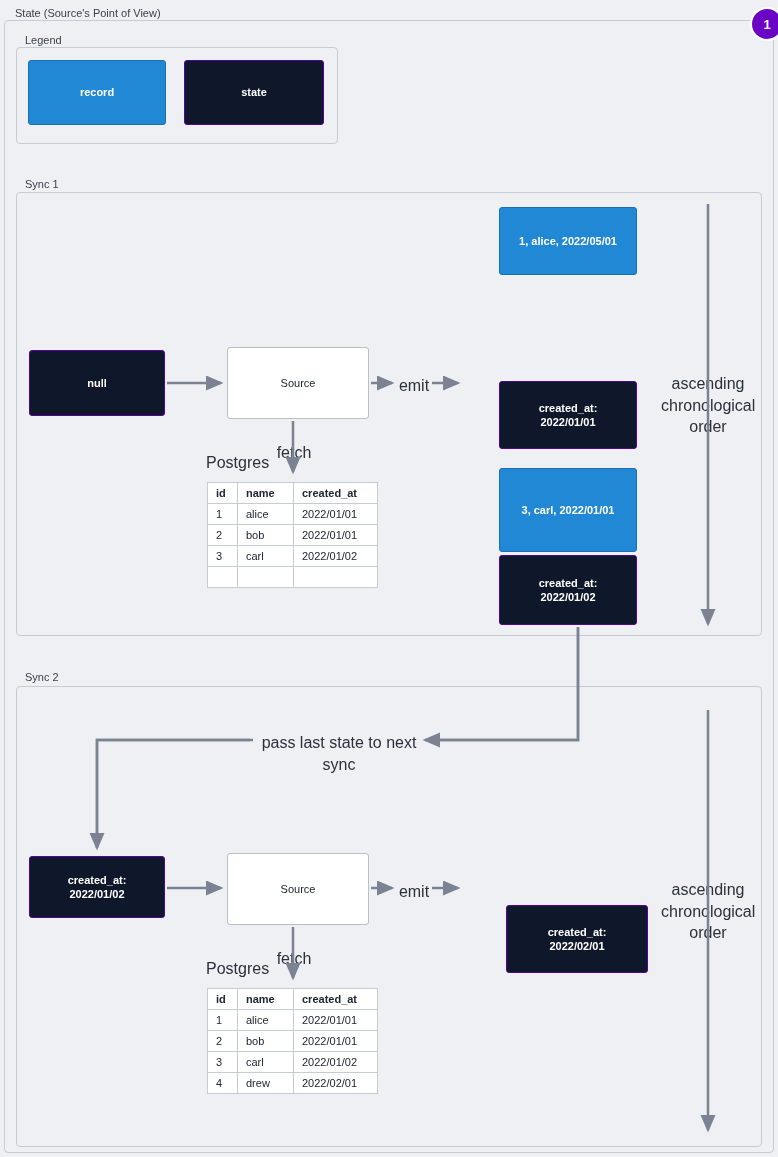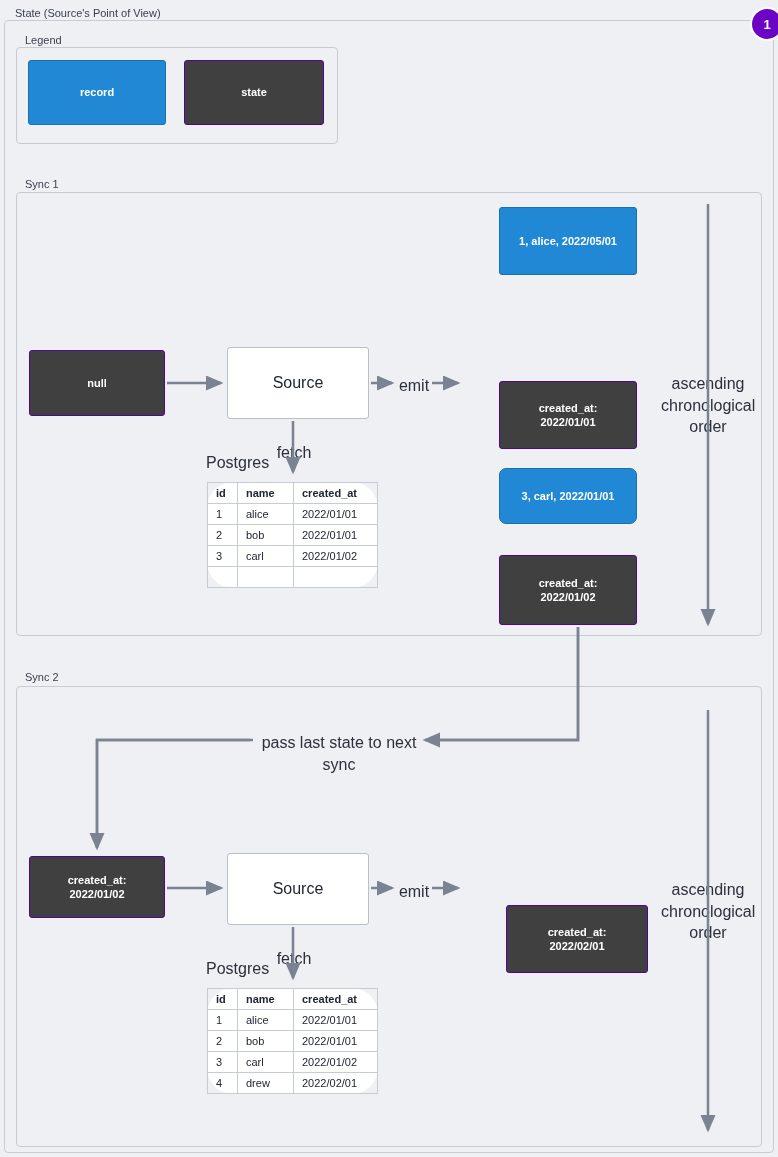--- a/index.html
+++ b/index.html
@@ -44,49 +44,48 @@
     font-weight: bold;
     line-height: 1.3;
     white-space: pre-line;
   }
   .record {
     background: #2188d6;
     color: #ffffff;
     border: 1px solid #1b6fae;
   }
   .state {
-    background: #404040;
+    background: #0f172a;
     color: #ffffff;
     border: 1px solid #550399;
   }
   .source {
     background: #ffffff;
     color: #202632;
     border: 1px solid #b9bec8;
     font-weight: normal;
-    font-size: 16px;
+    font-size: 11px;
   }
   .label {
     position: absolute;
     font-size: 16px;
     color: #2b303a;
     white-space: pre-line;
     text-align: center;
     line-height: 1.35;
   }
   .label.left { text-align: left; }
 
   
   table.db {
     position: absolute;
     border-collapse: collapse;
     background: #ffffff;
     font-size: 11px;
     color: #202632;
-    border-radius: 26px;
   }
   table.db th, table.db td {
     border: 1px solid #c7cbd4;
     padding: 4px 8px;
     text-align: left;
     height: 20px;
     box-sizing: border-box;
   }
   table.db th { font-weight: bold; }
   table.db td.idcol, table.db th.idcol { width: 30px; }
@@ -174,21 +173,21 @@
         <td class="idcol">&nbsp;</td>
         <td class="namecol">&nbsp;</td>
         <td class="datecol">&nbsp;</td>
       </tr>
     </tbody>
   </table>
 
   <div class="node record" style="left:499px; top:207px; width:138px; height:68px;">1, alice, 2022/05/01</div>
   <div class="node state" style="left:499px; top:381px; width:138px; height:68px;">created_at:
 2022/01/01</div>
-  <div class="node record" style="left:499px; top:468px; width:138px; height:56px;border-radius:7px;">3, carl, 2022/01/01</div>
+  <div class="node record" style="left:499px; top:468px; width:138px; height:84px;">3, carl, 2022/01/01</div>
   <div class="node state" style="left:499px; top:555px; width:138px; height:70px;">created_at:
 2022/01/02</div>
 
   <div class="label" style="left:661px; top:373px; width:94px;">ascending
 chronological
 order</div>
 
   <div class="panel" style="left:16px; top:686px; width:746px; height:461px;"></div>
   <div class="panel-title" style="left:22px; top:671px;">Sync 2</div>
 

